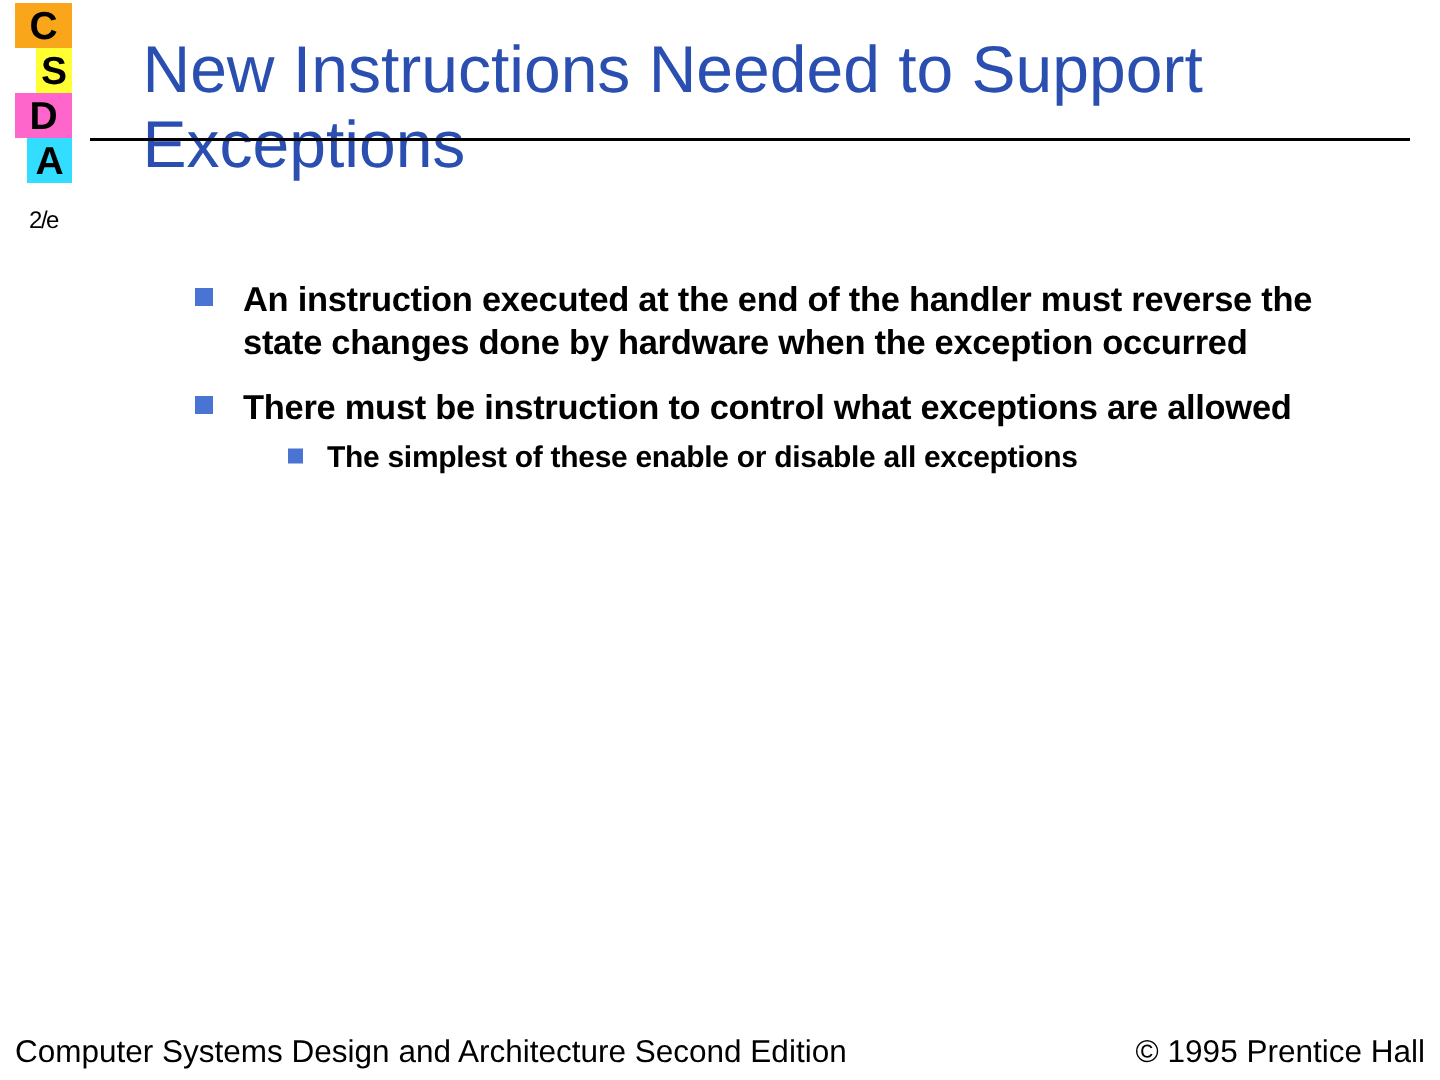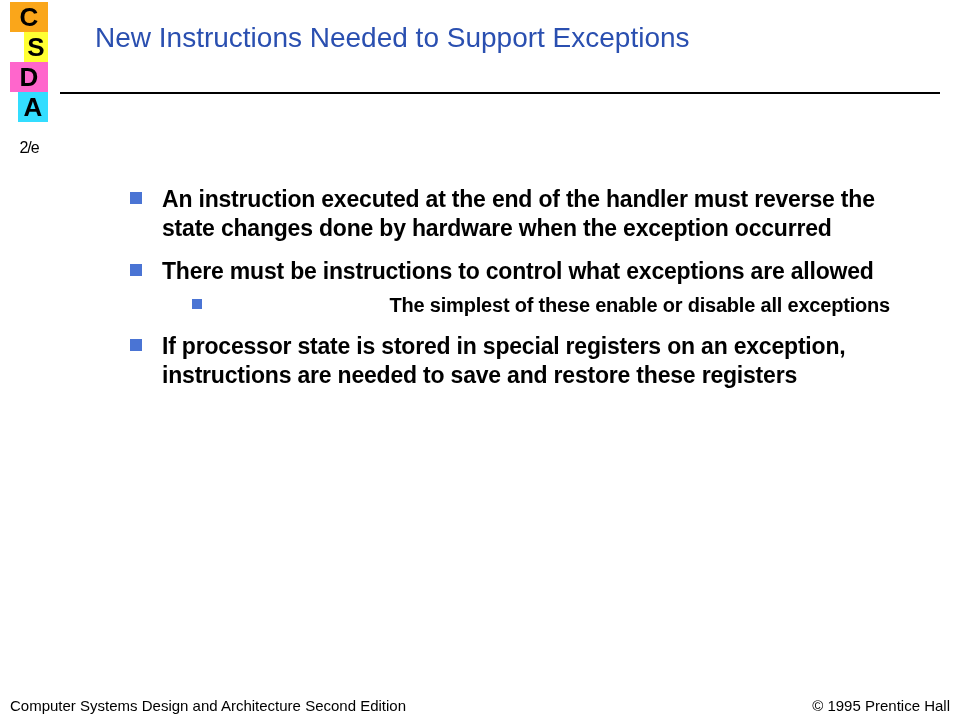--- a/index.html
+++ b/index.html
@@ -40,21 +40,21 @@
   .logo-strip .ed { color:#000; font-size:16px; font-weight:normal; display:block; margin-top:2px; letter-spacing:-1px;}
   .logo-strip .rule {
     height:2px; background:#000; margin:2px -4px 2px -4px;
   }
   
   .title {
     position:absolute;
     left:95px;
     top:22px;
     right:30px;
-    font-size:28px;
+    font-size:44px;
     color:#2a4fb0;
     font-weight:normal;
   }
   .title-rule {
     position:absolute;
     left:60px;
     right:20px;
     top:92px;
     height:2px;
     background:#000;
@@ -72,34 +72,34 @@
   }
   ul.lvl1 { list-style:none; margin:0; padding:0; }
   ul.lvl1 > li { position:relative; padding-left:32px; margin-bottom:14px; }
   ul.lvl1 > li::before {
     content:"";
     position:absolute;
     left:0; top:7px;
     width:12px; height:12px;
     background:#4a74d4;
   }
-  ul.lvl2 { list-style:none; margin:8px 0 0 0; padding:0 0 0 30px; font-size:20px;text-align:right; }
+  ul.lvl2 { list-style:none; margin:8px 0 0 0; padding:0 0 0 30px; font-size:20px; }
   ul.lvl2 > li { position:relative; padding-left:26px; }
   ul.lvl2 > li::before {
     content:"";
     position:absolute;
     left:0; top:6px;
     width:10px; height:10px;
     background:#4a74d4;
   }
   
   .footer {
     position:absolute;
     left:10px; right:10px; bottom:6px;
-    font-size:15px;
+    font-size:21px;
     display:flex;
     justify-content:space-between;
   }
 </style>
 </head>
 <body>
 
 <div class="slide">
 
   <div class="logo-strip">
@@ -113,29 +113,26 @@
 
   <div class="title">New Instructions Needed to Support Exceptions</div>
   <div class="title-rule"></div>
 
   <div class="body">
     <ul class="lvl1">
       <li>
         <span>An instruction executed at the end of the handler must reverse the state changes done by hardware when the exception occurred</span>
       </li>
       <li>
-        <span>There must be instructions to control what exceptions are allowed</span>
+        <span>There must be instruction to control what exceptions are allowed</span>
         <ul class="lvl2">
           <li>
             <span>The simplest of these enable or disable all exceptions</span>
           </li>
         </ul>
-      </li>
-      <li>
-        <span>If processor state is stored in special registers on an exception, instructions are needed to save and restore these registers</span>
       </li>
     </ul>
   </div>
 
   <div class="footer">
     <span>Computer Systems Design and Architecture Second Edition</span>
     <span>© 1995 Prentice Hall</span>
   </div>
 
 </div>

